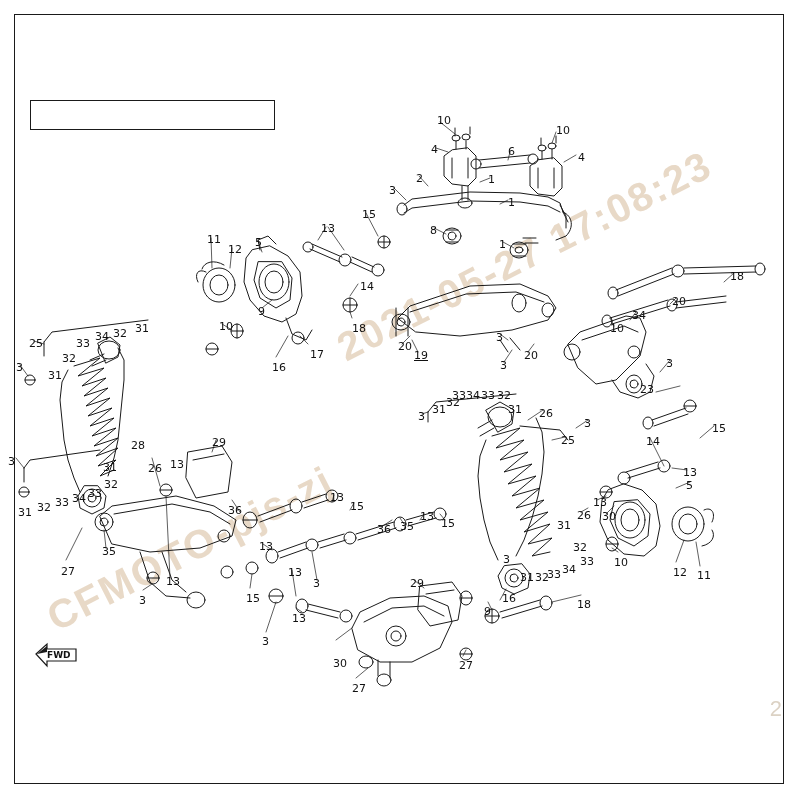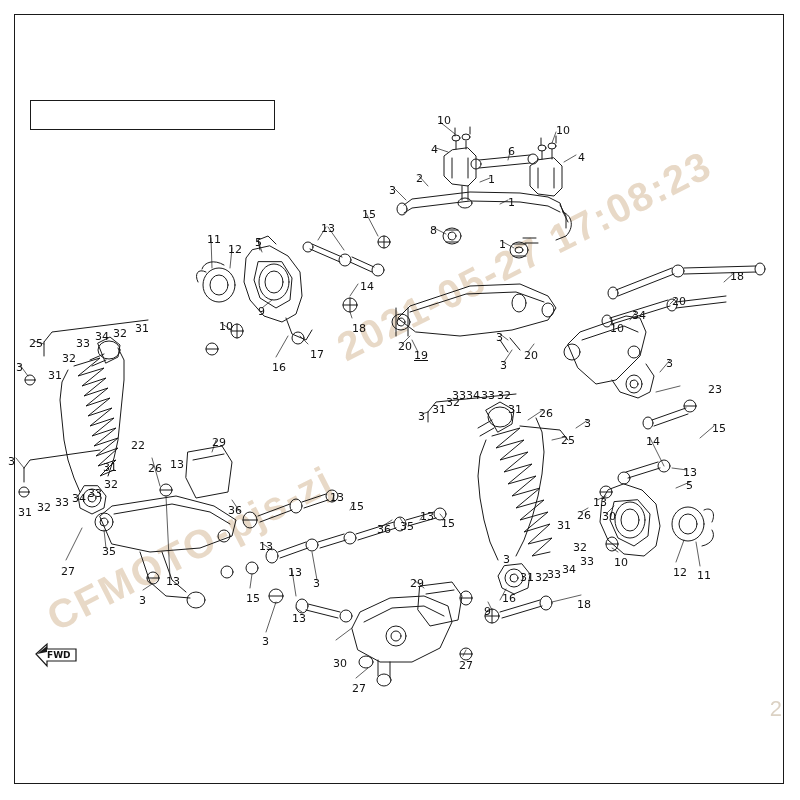--- a/index.html
+++ b/index.html
@@ -369,21 +369,21 @@
     <div class="lbl" style="left: 76px; top: 337px;">33</div>
     <div class="lbl" style="left: 95px; top: 330px;">34</div>
     <div class="lbl" style="left: 113px; top: 327px;">32</div>
     <div class="lbl" style="left: 135px; top: 322px;">31</div>
     <div class="lbl" style="left: 62px; top: 352px;">32</div>
     <div class="lbl" style="left: 48px; top: 369px;">31</div>
     <div class="lbl" style="left: 16px; top: 361px;">3</div>
     <div class="lbl" style="left: 8px; top: 455px;">3</div>
     <div class="lbl" style="left: 103px; top: 461px;">31</div>
     <div class="lbl" style="left: 104px; top: 478px;">32</div>
-    <div class="lbl" style="left: 131px; top: 439px;">22</div>
+    <div class="lbl" style="left: 131px; top: 439px;">28</div>
     <div class="lbl" style="left: 148px; top: 462px;">26</div>
     <div class="lbl" style="left: 170px; top: 458px;">13</div>
     <div class="lbl" style="left: 212px; top: 436px;">29</div>
     <div class="lbl" style="left: 18px; top: 506px;">31</div>
     <div class="lbl" style="left: 37px; top: 501px;">32</div>
     <div class="lbl" style="left: 55px; top: 496px;">33</div>
     <div class="lbl" style="left: 72px; top: 492px;">34</div>
     <div class="lbl" style="left: 88px; top: 487px;">33</div>
     <div class="lbl" style="left: 61px; top: 565px;">27</div>
     <div class="lbl" style="left: 102px; top: 545px;">35</div>
@@ -440,15 +440,15 @@
     <div class="lbl" style="left: 697px; top: 569px;">11</div>
     <div class="lbl" style="left: 500px; top: 359px;">3</div>
     <div class="lbl" style="left: 524px; top: 349px;">20</div>
     <div class="lbl" style="left: 414px; top: 349px; text-decoration: underline;">19</div>
     <div class="lbl" style="left: 398px; top: 340px;">20</div>
     <div class="lbl" style="left: 610px; top: 322px;">10</div>
     <div class="lbl" style="left: 632px; top: 309px;">34</div>
     <div class="lbl" style="left: 672px; top: 295px;">20</div>
     <div class="lbl" style="left: 730px; top: 270px;">18</div>
     <div class="lbl" style="left: 666px; top: 357px;">3</div>
-    <div class="lbl" style="left: 708px; top: 383px;">23</div>
+    <div class="lbl" style="left: 640px; top: 383px;">23</div>
     <div class="lbl" style="left: 496px; top: 331px;">3</div>
   </div>
 
 </body></html>

